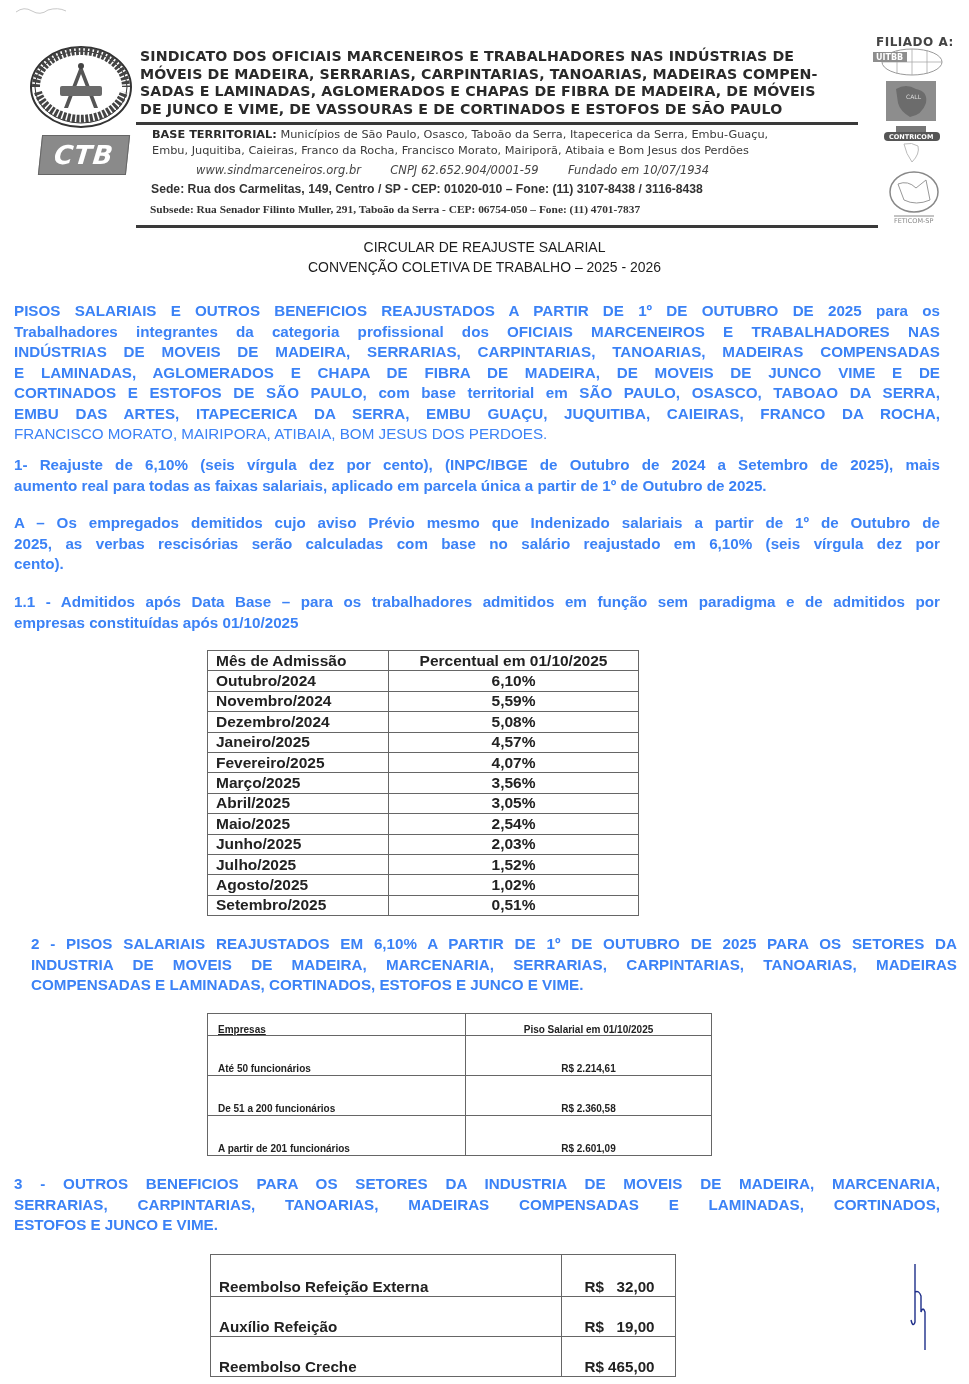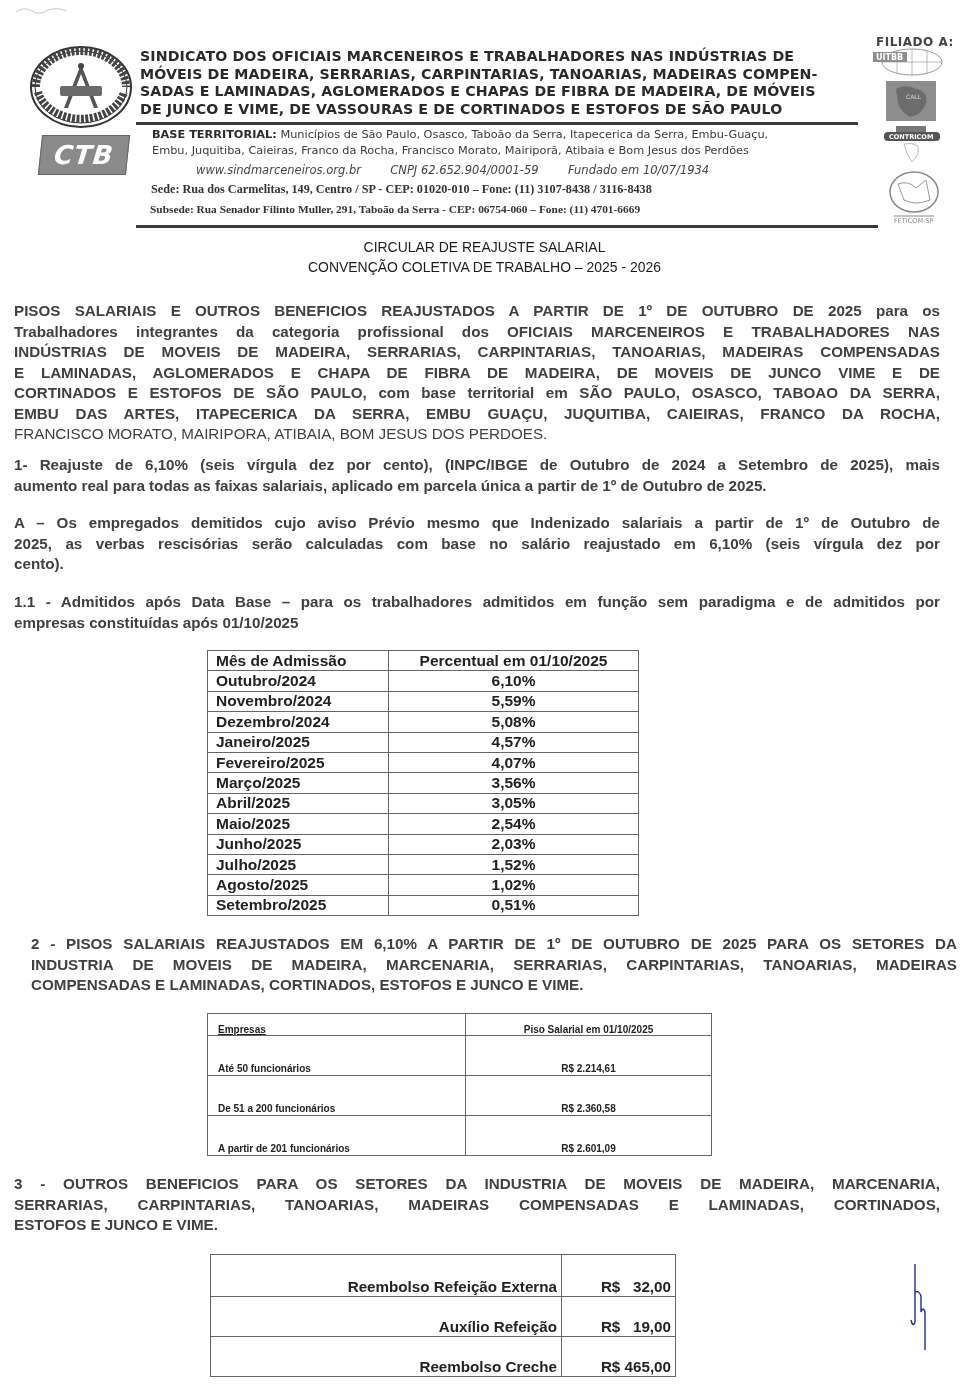--- a/index.html
+++ b/index.html
@@ -14,37 +14,37 @@
   .ctb { left: 40px; top: 135px; width: 86px; height: 38px; background: #8a8a8a; border: 1px solid #666;
          display: flex; align-items: center; justify-content: center; transform: skewX(-6deg); }
   .ctb span { color: #fff; font-family: "DejaVu Sans", sans-serif; font-weight: bold; font-style: italic; font-size: 26px; letter-spacing: 1px; }
 
   .org-name { left: 140px; top: 48px; width: 720px; font-family: "DejaVu Sans", sans-serif; font-weight: bold;
               font-size: 14.2px; line-height: 17.5px; color: #2a2a2a; letter-spacing: 0.1px; }
   .rule-top { left: 136px; top: 122px; width: 722px; height: 3px; background: #3a3a3a; }
   .base { left: 152px; top: 127px; width: 720px; font-family: "DejaVu Sans", sans-serif; font-size: 11.3px; line-height: 16px; color: #3a3a3a; }
   .base b { color: #2a2a2a; }
   .web-line { left: 196px; top: 163px; font-family: "DejaVu Sans", sans-serif; font-style: italic; font-size: 11.5px; color: #444; white-space: pre; }
-  .sede { left: 151px; top: 182px; font-family: Liberation Serif, serif; font-weight: bold; font-size: 12.2px; color: #333; white-space: nowrap; }
+  .sede { left: 151px; top: 182px; font-family: Liberation Sans, sans-serif; font-weight: bold; font-size: 12.2px; color: #333; white-space: nowrap; }
   .subsede { left: 150px; top: 203px; font-family: "Liberation Serif", serif; font-weight: bold; font-size: 11.4px; color: #333; white-space: nowrap; }
   .rule-bottom { left: 136px; top: 225px; width: 742px; height: 3px; background: #3a3a3a; }
 
   .filiado { left: 876px; top: 35px; font-family: "DejaVu Sans", sans-serif; font-weight: bold; font-size: 12px; color: #444; letter-spacing: 0.5px; }
   .logo-uitbb { left: 872px; top: 48px; width: 72px; height: 28px; }
   .logo-fetral { left: 886px; top: 81px; width: 50px; height: 40px; background: #8d8d8d; }
   .logo-contricom { left: 882px; top: 124px; width: 60px; height: 40px; }
   .logo-feticom { left: 886px; top: 170px; width: 56px; height: 55px; }
 
   
   .title { left: 0; width: 969px; text-align: center; font-family: "Liberation Sans", sans-serif; font-size: 15.5px; color: #1d1d1d; transform: scaleX(0.9); }
   .title1 { top: 238px; }
   .title2 { top: 258px; }
 
   .para { left: 14px; width: 926px; font-family: "Liberation Sans", sans-serif; font-size: 15.2px; line-height: 20.5px;
-          text-align: justify; color: #404040; font-stretch: condensed; }
+          text-align: justify; color: #3b82f6; font-stretch: condensed; }
   .para span.line { display: block; text-align-last: justify; white-space: nowrap; }
   .para span.line.last { text-align-last: left; }
 
   
   table { border-collapse: collapse; position: absolute; font-family: "Liberation Sans", sans-serif; color: #222; }
   td, th { border: 1px solid #666; padding: 0 4px; font-weight: bold; }
 
   .t1 { left: 207px; top: 650px; width: 432px; font-size: 15.5px; }
   .t1 td { height: 19.4px; line-height: 18px; padding-top: 0; padding-bottom: 0; }
   .t1 td:first-child { width: 168px; text-align: left; padding-left: 8px; }
@@ -54,22 +54,22 @@
   .t2 td { vertical-align: bottom; }
   .t2 tr.head td { height: 21px; }
   .t2 tr.row td { height: 38px; padding-bottom: 1px; }
   .t2 td:first-child { width: 243px; text-align: left; padding-left: 10px; }
   .t2 td:last-child { text-align: center; }
   .t2 .u { text-decoration: underline; }
 
   .t3 { left: 210px; top: 1254px; width: 466px; font-size: 15.2px; }
   .t3 td { vertical-align: bottom; height: 38px; padding-bottom: 1px; }
   .t3 tr:first-child td { height: 40px; }
-  .t3 td:first-child { width: 338px; text-align: right; padding-left: 8px; }
-  .t3 td:last-child { text-align: right; padding-left: 6px; white-space: pre; }
+  .t3 td:first-child { width: 338px; text-align: left; padding-left: 8px; }
+  .t3 td:last-child { text-align: center; padding-left: 6px; white-space: pre; }
 
   .signature { left: 905px; top: 1262px; width: 24px; height: 90px; }
   .scan-mark { left: 14px; top: 2px; width: 70px; height: 20px; }
 </style>
 </head>
 <body>
 
 <svg class="abs scan-mark" viewBox="0 0 70 20">
   <path d="M2 10 Q10 4 18 9 T34 8 Q44 5 52 9" stroke="#c8c8c8" stroke-width="1" fill="none"></path>
 </svg>
@@ -98,21 +98,21 @@
 <div class="abs rule-top"></div>
 
 <div class="abs base">
   <div><b>BASE TERRITORIAL:</b><span> Municípios de São Paulo, Osasco, Taboão da Serra, Itapecerica da Serra, Embu-Guaçu,</span></div>
   <div>Embu, Juquitiba, Caieiras, Franco da Rocha, Francisco Morato, Mairiporã, Atibaia e Bom Jesus dos Perdões</div>
 </div>
 
 <div class="abs web-line"><span>www.sindmarceneiros.org.br</span>        <span>CNPJ 62.652.904/0001-59</span>        <span>Fundado em 10/07/1934</span></div>
 
 <div class="abs sede">Sede: Rua dos Carmelitas, 149, Centro / SP - CEP: 01020-010 – Fone: (11) 3107-8438 / 3116-8438</div>
-<div class="abs subsede">Subsede: Rua Senador Filinto Muller,  291, Taboão da Serra - CEP: 06754-060 –  Fone: (11) 4701-6669</div>
+<div class="abs subsede">Subsede: Rua Senador Filinto Muller,  291, Taboão da Serra - CEP: 06754-050 –  Fone: (11) 4701-7837</div>
 <div class="abs rule-bottom"></div>
 
 <div class="abs filiado">FILIADO A:</div>
 
 <svg class="abs logo-uitbb" viewBox="0 0 72 28">
   <ellipse cx="40" cy="14" rx="30" ry="13" fill="none" stroke="#999" stroke-width="1"></ellipse>
   <line x1="40" y1="1" x2="40" y2="27" stroke="#aaa" stroke-width="0.8"></line>
   <line x1="55" y1="2" x2="55" y2="26" stroke="#aaa" stroke-width="0.8"></line>
   <line x1="25" y1="2" x2="25" y2="26" stroke="#aaa" stroke-width="0.8"></line>
   <line x1="10" y1="14" x2="70" y2="14" stroke="#aaa" stroke-width="0.8"></line>

